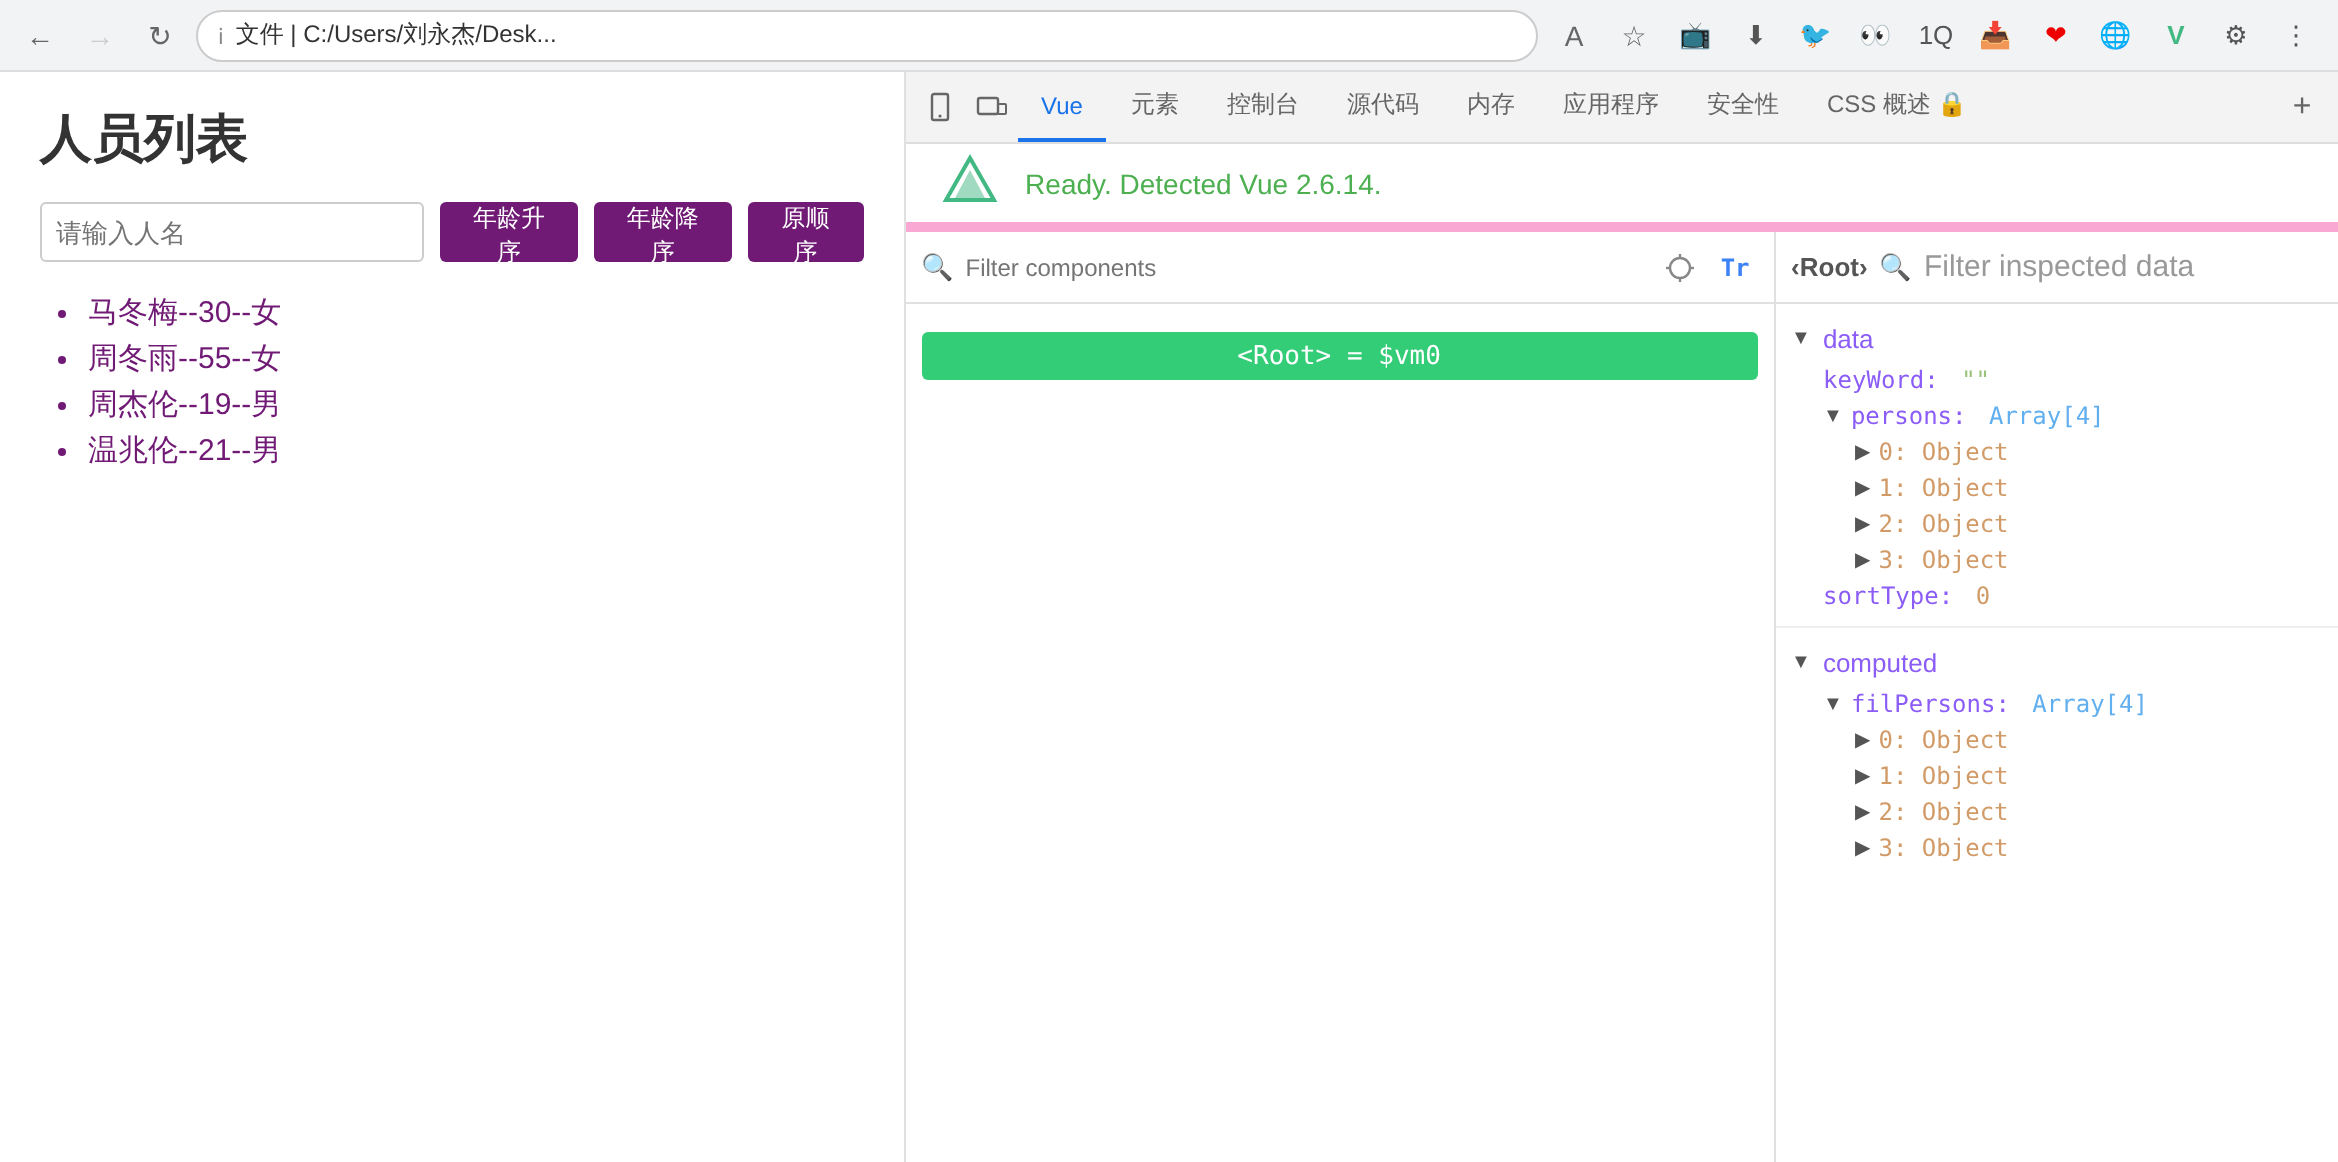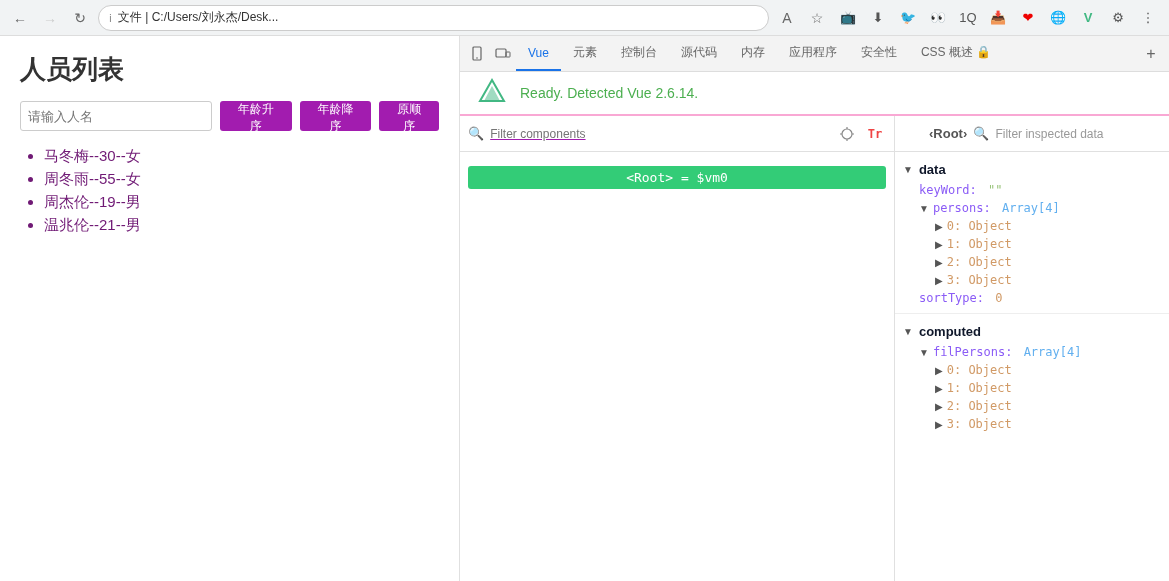--- a/index.html
+++ b/index.html
@@ -14,69 +14,69 @@
 
     
     .main-layout { display: flex; height: calc(581px - 36px); }
 
     
     .app-panel { width: 460px; padding: 16px 20px; border-right: 1px solid #e0e0e0; }
     .app-title { font-size: 26px; font-weight: bold; color: #333; margin-bottom: 14px; font-family: Liberation Serif, serif; }
     .search-row { display: flex; gap: 8px; margin-bottom: 16px; }
     .search-input { flex: 1; height: 30px; border: 1px solid #ccc; border-radius: 3px; padding: 0 7px; font-size: 13px; font-family: inherit; color: #999; }
     .btn { height: 30px; padding: 0 12px; border: none; border-radius: 3px; cursor: pointer; font-size: 12px; font-family: inherit; }
-    .btn-blue { background: #a21caf; color: #fff; }
+    .btn-blue { background: #701a75; color: #fff; }
     .person-list { list-style: disc; padding-left: 24px; }
     .person-list li { margin: 4px 0; font-size: 15px; color: #701a75; }
 
     
     .devtools { flex: 1; display: flex; flex-direction: column; background: #fff; }
 
     
     .devtools-tabs { height: 36px; background: #f3f3f3; border-bottom: 1px solid #ddd; display: flex; align-items: stretch; padding: 0 4px; }
     .dt-tab { padding: 0 12px; display: flex; align-items: center; font-size: 12px; color: #666; cursor: pointer; border-bottom: 2px solid transparent; white-space: nowrap; }
     .dt-tab.active { color: #1a73e8; border-bottom: 2px solid #1a73e8; }
     .dt-tab-icon { width: 22px; height: 22px; display: flex; align-items: center; justify-content: center; cursor: pointer; margin: 0 2px; align-self: center; }
     .dt-tab-plus { margin-left: auto; width: 28px; height: 28px; display: flex; align-items: center; justify-content: center; border-radius: 50%; cursor: pointer; font-size: 16px; color: #666; align-self: center; }
 
     
     .devtools-content { flex: 1; display: flex; flex-direction: column; }
 
     
-    .vue-ready-bar { height: 44px; background: #fff; border-bottom: 2px solid #f9a8d4; display: flex; align-items: center; padding: 0 16px; gap: 12px; }
+    .vue-ready-bar { height: 44px; background: #fff; border-bottom: 5px solid #f9a8d4; display: flex; align-items: center; padding: 0 16px; gap: 12px; }
     .vue-logo { width: 32px; height: 32px; }
     .vue-ready-text { color: #4CAF50; font-size: 14px; }
 
     
     .vue-main { flex: 1; display: flex; }
 
     
     .component-tree { width: 435px; border-right: 1px solid #e0e0e0; display: flex; flex-direction: column; }
     .ct-toolbar { height: 36px; background: #fff; border-bottom: 1px solid #e0e0e0; display: flex; align-items: center; padding: 0 8px; gap: 6px; }
-    .ct-search { flex: 1; height: 24px; border: none; outline: none; font-size: 12px; color: #a21caf; font-family: inherit; text-decoration: underline; }
+    .ct-search { flex: 1; height: 24px; border: none; outline: none; font-size: 12px; color: #a16207; font-family: inherit; }
     .ct-icon-btn { width: 22px; height: 22px; display: flex; align-items: center; justify-content: center; cursor: pointer; color: #888; border-radius: 3px; }
     .tree-content { flex: 1; padding: 8px 0; }
     .tree-item-root { margin: 6px 8px; background: #3c7; border-radius: 3px; padding: 4px 10px; cursor: pointer; text-align: center; }
     .tree-item-root span { color: #fff; font-family: monospace; font-size: 13px; }
 
     
     .inspector { flex: 1; display: flex; flex-direction: column; }
     .insp-toolbar { height: 36px; background: #fff; border-bottom: 1px solid #e0e0e0; display: flex; align-items: center; padding: 0 8px; gap: 6px; }
-    .insp-breadcrumb { display: flex; align-items: center; gap: 2px; margin-left: 26px; }
+    .insp-breadcrumb { display: flex; align-items: center; gap: 2px; }
     .insp-root-label { font-size: 13px; color: #555; font-weight: 600; }
-    .insp-search { flex: 1; height: 24px; border: none; outline: none; font-size: 12px; color: #a21caf; font-family: inherit; }
+    .insp-search { flex: 1; height: 24px; border: none; outline: none; font-size: 15px; color: #a21caf; font-family: inherit; }
     .insp-search::placeholder { color: #999; }
 
     
     .insp-data { flex: 1; overflow-y: auto; padding: 6px 0; }
 
     
     .section-header { display: flex; align-items: center; padding: 4px 8px; cursor: pointer; gap: 4px; }
     .section-header .arrow { color: #555; font-size: 10px; display: inline-block; margin-right: 2px; }
-    .section-name { font-size: 13px; color: #0f172a; font-weight: 700; }
+    .section-name { font-size: 13px; color: #8b5cf6; font-weight: 400; }
 
     .data-row { display: flex; align-items: center; padding: 2px 0 2px 24px; }
     .data-row .arrow { color: #555; font-size: 10px; display: inline-block; margin-right: 4px; }
     .data-key { color: #8b5cf6; font-size: 12px; font-family: monospace; }
     .data-colon { color: #555; font-size: 12px; font-family: monospace; margin: 0 2px; }
     .data-value { color: #98c379; font-size: 12px; font-family: monospace; }
     .data-value-num { color: #d19a66; font-size: 12px; font-family: monospace; }
     .data-value-type { color: #61afef; font-size: 12px; font-family: monospace; }
 
     .sub-item { padding-left: 40px; }
@@ -189,21 +189,21 @@
             <input class="ct-search" type="text" placeholder="Filter components" style="">
             <div class="ct-icon-btn">
               <svg width="14" height="14" viewBox="0 0 14 14" fill="none">
                   <circle cx="7" cy="7" r="5" stroke="#888" stroke-width="1.2"></circle>
                   <line x1="7" y1="2" x2="7" y2="0" stroke="#888" stroke-width="1.2"></line>
                   <line x1="7" y1="12" x2="7" y2="14" stroke="#888" stroke-width="1.2"></line>
                   <line x1="2" y1="7" x2="0" y2="7" stroke="#888" stroke-width="1.2"></line>
                   <line x1="12" y1="7" x2="14" y2="7" stroke="#888" stroke-width="1.2"></line>
                 </svg>
             </div>
-            <div class="ct-icon-btn" style="font-size:12px;color:#ef4444;font-family:monospace;font-weight:bold;text-align:right;">Tr</div>
+            <div class="ct-icon-btn" style="font-size:12px;color:#3b82f6;font-family:monospace;font-weight:bold;text-align:right;">Tr</div>
           </div>
           <div class="tree-content">
             <div class="tree-item-root">
               <span>&lt;Root&gt; = $vm0</span>
             </div>
           </div>
         </div>
 
         <div class="inspector">
           <div class="insp-toolbar">

